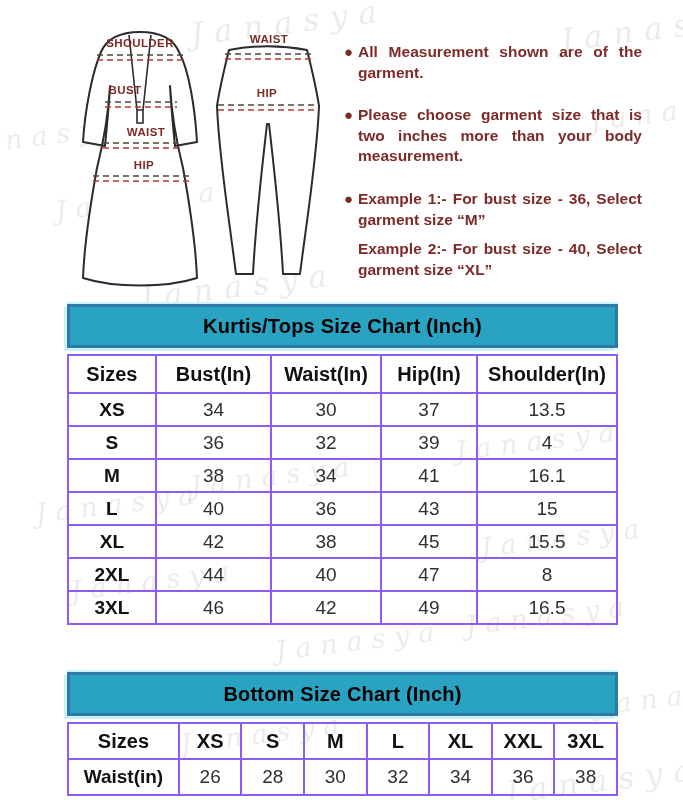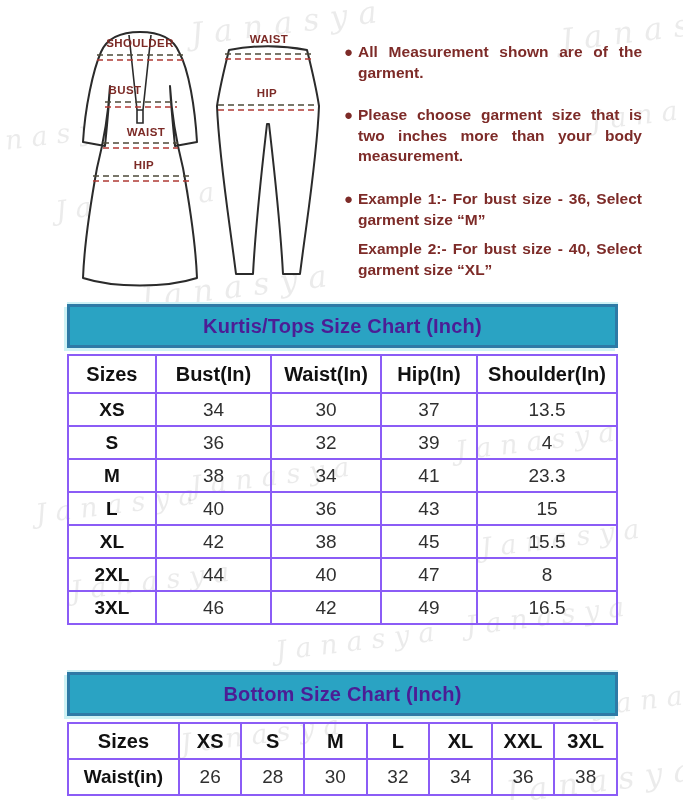--- a/index.html
+++ b/index.html
@@ -29,21 +29,21 @@
   .note .txt p{margin:0 0 9px 0;}
   .note .txt p:last-child{margin-bottom:16px;}
 
   
   .chart{position:absolute;left:67px;width:551px;z-index:1;}
   .chart.kurtis{top:304px;}
   .chart.bottoms{top:672px;}
   .title-bar{box-sizing:border-box;height:44px;background:#2aa3c3;border:3px solid #2e7aa6;
       box-shadow:-3px 3px 0 0 #cdf2f5, 0 -2px 0 0 #cdf2f5;
       display:flex;align-items:center;justify-content:center;}
-  .title-bar span{font-weight:bold;font-size:20px;color:#4c1d95;letter-spacing:.2px;}
+  .title-bar span{font-weight:bold;font-size:20px;color:#000000;letter-spacing:.2px;}
   table.size-table{border-collapse:collapse;width:100%;margin-top:6px;
       background:transparent;table-layout:fixed;}
   table.size-table td,table.size-table th{border:2px solid #8b5cf6;text-align:center;
       padding:0;background:transparent;}
   .chart.kurtis th{height:36px;font-size:20px;color:#111;}
   .chart.kurtis td{height:31px;font-size:19px;color:#303030;}
   .chart.bottoms th{height:34px;font-size:20px;color:#111;}
   .chart.bottoms td{height:34px;font-size:19px;color:#303030;}
   td.size-name{font-weight:bold;color:#111 !important;}
 </style>
@@ -159,21 +159,21 @@
         <td>36</td>
         <td>32</td>
         <td>39</td>
         <td>4</td>
       </tr>
       <tr>
         <td class="size-name">M</td>
         <td>38</td>
         <td>34</td>
         <td>41</td>
-        <td>23.3</td>
+        <td>16.1</td>
       </tr>
       <tr>
         <td class="size-name">L</td>
         <td>40</td>
         <td>36</td>
         <td>43</td>
         <td>15</td>
       </tr>
       <tr>
         <td class="size-name">XL</td>

